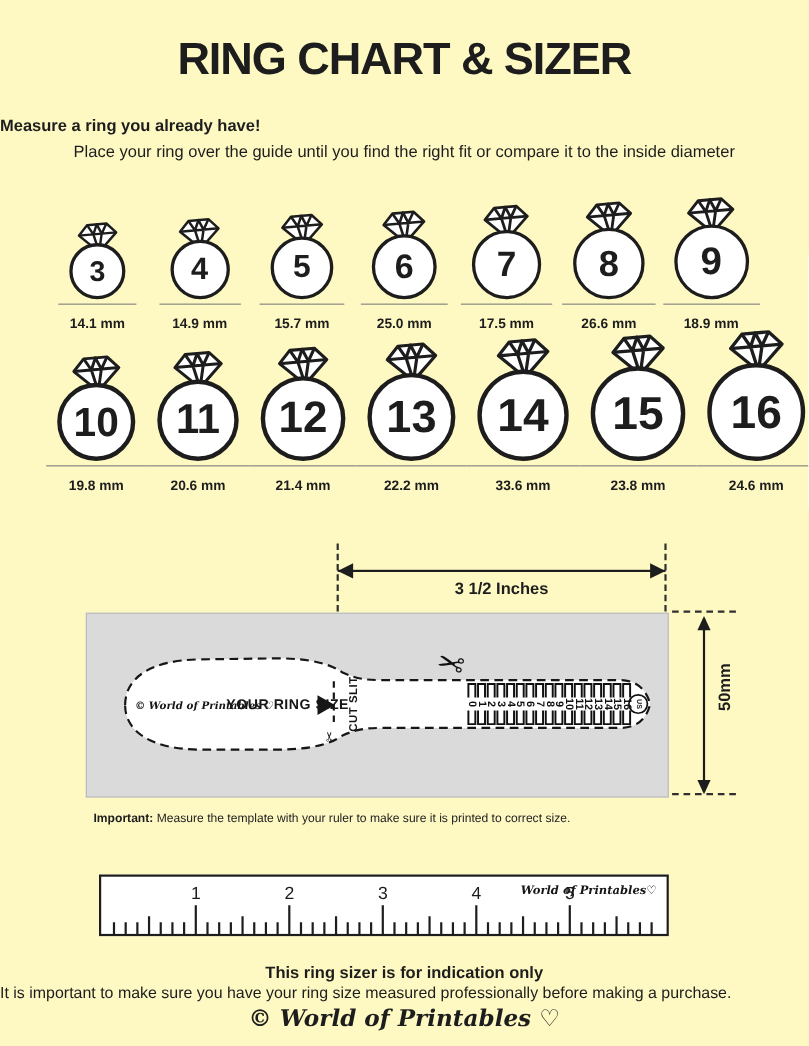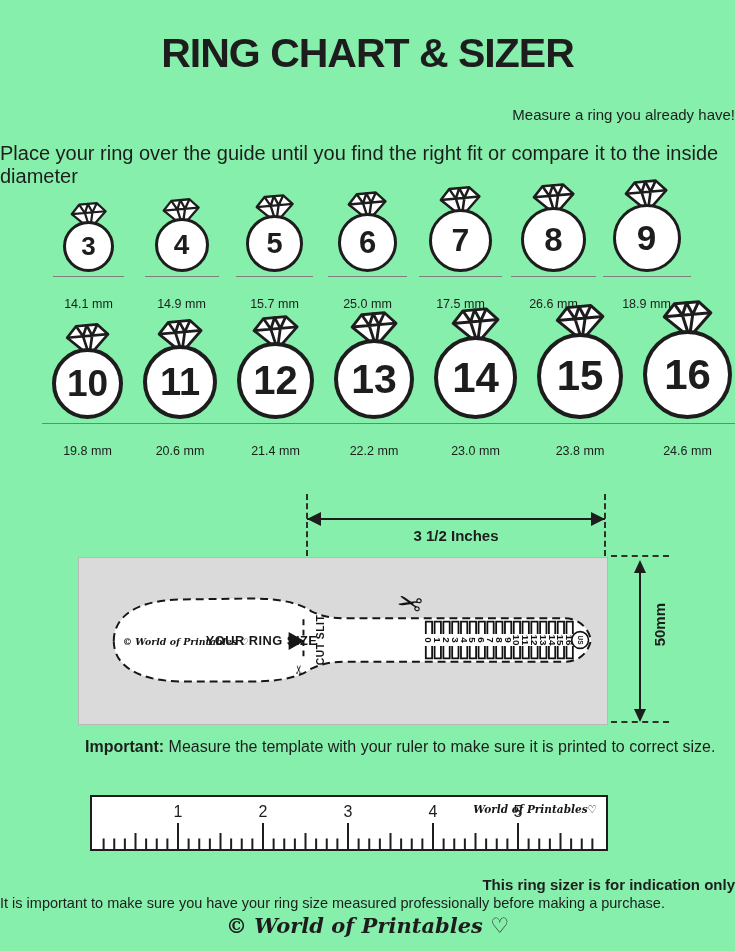--- a/index.html
+++ b/index.html
@@ -1,38 +1,38 @@
 <!DOCTYPE html>
 <html><head>
 <meta charset="utf-8">
 <style>
   html,body{margin:0;padding:0;background:#fff;}
-  .page{position:relative;width:735px;height:951px;margin:0 auto;background:#86efac;
+  .page{position:relative;width:735px;height:951px;margin:0 auto;background:#fef9c3;
         font-family:"Liberation Sans",sans-serif;color:#1d1d1d;overflow:hidden;}
 
   
   .title{position:absolute;top:30px;left:0;width:100%;text-align:center;
          font-size:41px;font-weight:bold;letter-spacing:-1px;}
-  .tagline-bold{position:absolute;top:106px;left:0;width:100%;text-align:right;
-                font-size:15px;font-weight:normal;}
-  .tagline{position:absolute;top:142px;left:0;width:100%;text-align:left;font-size:20px;}
+  .tagline-bold{position:absolute;top:106px;left:0;width:100%;text-align:left;
+                font-size:15px;font-weight:bold;}
+  .tagline{position:absolute;top:130px;left:0;width:100%;text-align:center;font-size:15px;}
 
   
   .ring-row{position:absolute;left:42px;right:42px;display:flex;justify-content:space-between;}
   .ring-row.row1{top:168px;}
   .ring-row.row2{top:300px;}
   .ring-col{flex:1;display:flex;flex-direction:column;align-items:center;}
   .ring-fig{display:flex;flex-direction:column;align-items:center;justify-content:flex-end;height:104px;}
   .row2 .ring-fig{height:119px;}
   .diamond-icon{margin-bottom:-10px;transform:rotate(-5deg);}
   .ring-circle{box-sizing:border-box;border:3px solid #1d1d1d;border-radius:50%;
                background:#fff;position:relative;z-index:1;display:flex;align-items:center;
                justify-content:center;font-weight:bold;}
   .ring-underline{height:1px;background:#7d7d7d;margin-top:4px;}
-  .ring-mm{font-size:12.5px;margin-top:20px;color:#1d1d1d;}
+  .ring-mm{font-size:12.5px;margin-top:10px;color:#1d1d1d;font-weight:bold;}
 
   
   .vdash{position:absolute;top:494px;height:62px;width:0;border-left:2px dashed #2f2f2f;}
   .dim-line{position:absolute;left:307px;top:518px;width:298px;height:2px;background:#1d1d1d;}
   .dim-line::before{content:"";position:absolute;left:0;top:-6px;border-top:7px solid transparent;
                     border-bottom:7px solid transparent;border-right:14px solid #1d1d1d;}
   .dim-line::after{content:"";position:absolute;right:0;top:-6px;border-top:7px solid transparent;
                    border-bottom:7px solid transparent;border-left:14px solid #1d1d1d;}
   .dim-label{position:absolute;left:307px;top:527px;width:298px;text-align:center;
              font-size:15px;font-weight:bold;}
@@ -56,32 +56,32 @@
   .ringsize-text{font-family:"Liberation Sans",sans-serif;font-weight:bold;font-size:13px;
                  letter-spacing:.5px;fill:#161616;}
   .cutslit-text{font-family:"Liberation Sans",sans-serif;font-weight:bold;font-size:10.5px;
                 letter-spacing:.5px;fill:#161616;}
   .scale-num{font-family:"Liberation Sans",sans-serif;font-weight:bold;font-size:10px;fill:#111;}
   .us-text{font-family:"Liberation Sans",sans-serif;font-weight:bold;font-size:6.5px;fill:#111;}
   .scissors{fill:#111;font-size:30px;font-family:"DejaVu Sans",sans-serif;}
   .scissors.small{font-size:12px;}
 
   
-  .important{position:absolute;left:85px;top:738px;font-size:16px;}
+  .important{position:absolute;left:85px;top:738px;font-size:11px;}
   .important b{font-weight:bold;}
 
   
   .ruler{position:absolute;left:90px;top:795px;width:518px;height:56px;
          border:2px solid #1d1d1d;box-sizing:border-box;background:#fff;}
   .ruler-num{font-family:"Liberation Sans",sans-serif;font-size:16px;fill:#1d1d1d;}
   .ruler-brand{font-family:"DejaVu Serif",serif;font-style:italic;font-weight:bold;
                font-size:10.5px;fill:#161616;}
 
   
-  .foot-bold{position:absolute;top:876px;left:0;width:100%;text-align:right;
+  .foot-bold{position:absolute;top:876px;left:0;width:100%;text-align:center;
              font-size:15px;font-weight:bold;}
   .foot-text{position:absolute;top:895px;left:0;width:100%;font-size:14.5px;}
   .foot-logo{position:absolute;top:913px;left:0;width:100%;text-align:center;
              font-family:"DejaVu Serif",serif;font-style:italic;font-weight:bold;font-size:21px;}
 </style>
 </head>
 <body>
 
 <div class="page">
 
@@ -263,21 +263,21 @@
         <g fill="#fff" stroke="#1d1d1d" stroke-width="3.5" stroke-linejoin="round">
           <path d="M16 3 L44 3 L57 17 L30 43 L3 17 Z"></path>
           <path fill="none" d="M3 17 L57 17 M16 3 L24 17 L30 3 L36 17 L44 3 M24 17 L30 43 M36 17 L30 43"></path>
         </g>
       </svg>
       <div class="ring-circle" style="height: 83px; width: 83px; border-width: 4px; font-size: 42px;">
         <span>14</span>
       </div>
     </div>
     <div class="ring-underline" style="width: 103px;"></div>
-    <div class="ring-mm">23.0 mm</div>
+    <div class="ring-mm">33.6 mm</div>
   </div>
       <div class="ring-col">
     <div class="ring-fig">
       <svg class="diamond-icon" viewBox="0 0 60 46" width="51" height="39">
         <g fill="#fff" stroke="#1d1d1d" stroke-width="3.5" stroke-linejoin="round">
           <path d="M16 3 L44 3 L57 17 L30 43 L3 17 Z"></path>
           <path fill="none" d="M3 17 L57 17 M16 3 L24 17 L30 3 L36 17 L44 3 M24 17 L30 43 M36 17 L30 43"></path>
         </g>
       </svg>
       <div class="ring-circle" style="height: 86px; width: 86px; border-width: 4px; font-size: 42px;">

